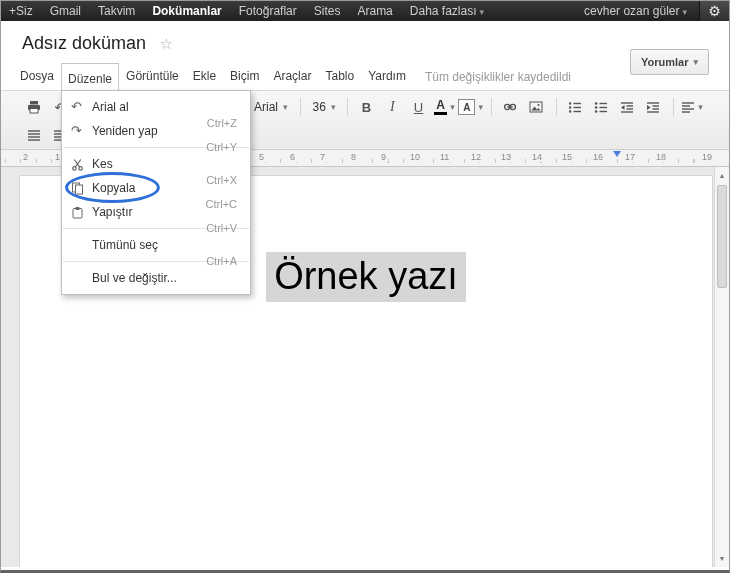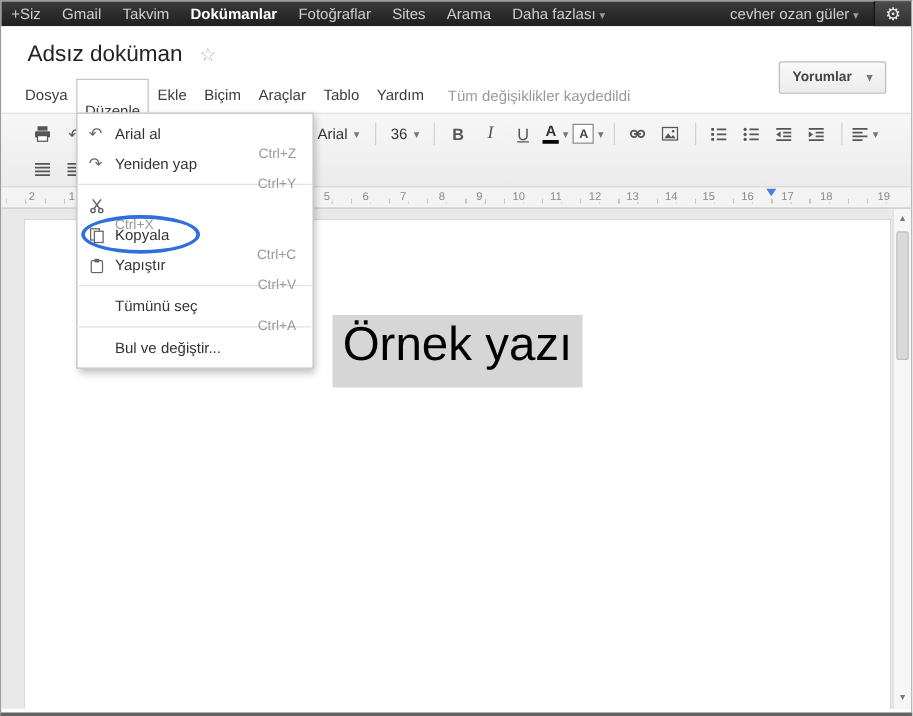--- a/index.html
+++ b/index.html
@@ -19,27 +19,27 @@
               border-left:1px solid #141414; color:#e8e8e8; font-size:14px; text-align:center; cursor:pointer; }
 
   
   .header { position:relative; background:#fff; z-index:40; }
   .title-row { height:42px; padding:12px 0 0 21px; }
   .doc-title { font-size:18px; color:#222; }
   .star { color:#b0b0b0; font-size:15px; margin-left:9px; cursor:pointer; }
   .header-actions { position:absolute; top:28px; right:20px; display:flex; gap:8px; }
   .btn { height:26px; font-size:11px; font-weight:bold; border-radius:2px; cursor:pointer;
          display:flex; align-items:center; }
-  .btn-comments { background:linear-gradient(#f8f8f8,#ececec); border:1px solid #bdbdbd; color:#444; padding:0 10px; gap:12px; }
+  .btn-comments { background:linear-gradient(#f8f8f8,#ececec); border:1px solid #bdbdbd; color:#444; padding:0 10px; gap:5px; }
   .btn-share { background:linear-gradient(#5d96f5,#4381e8); border:1px solid #3079ed; color:#fff; padding:0 12px; gap:6px; }
 
   .menubar { display:flex; align-items:center; height:27px; padding-left:12px; font-size:12px; color:#3c3c3c; }
   .mi { padding:0 7px; height:27px; line-height:27px; cursor:pointer; white-space:nowrap; }
   .mi.open { position:relative; background:#fff; border:1px solid #c6c6c6; border-bottom:none;
-             line-height:26px; padding:12px 6px; z-index:60; }
+             line-height:26px; padding:2px 6px; z-index:60; }
   .save-status { color:#9a9a9a; margin-left:12px; white-space:nowrap; }
 
   
   .edit-menu { position:absolute; left:-1px; top:26px; width:190px; background:#fff;
                border:1px solid #bebebe; box-shadow:2px 3px 6px rgba(0,0,0,.25);
                padding:4px 0; z-index:55; cursor:default; font-weight:normal; }
   .emi { display:flex; align-items:center; height:24px; font-size:12px; color:#333; cursor:pointer; }
   .emi .ic { width:30px; padding-left:9px; color:#666; font-size:13px; display:flex; align-items:center; }
   .emi .lbl { flex:1; }
   .emi .sc { color:#999; padding-right:13px; font-size:11px;margin-top:32px; }
@@ -72,21 +72,21 @@
   .rnum { position:absolute; top:2px; background:#f3f3f3; padding:0 2px; }
   .rmarker { position:absolute; left:612px; top:1px; width:0; height:0;
              border-left:4px solid transparent; border-right:4px solid transparent;
              border-top:6px solid #4a7de2; cursor:pointer; }
 
   
   .canvas { position:relative; height:400px; background:#e9e9e9; overflow:hidden; }
   .page { position:absolute; left:18px; width:694px; top:8px; height:420px; background:#fff;
           border:1px solid #d6d6d6; border-bottom:none; text-align:center; }
   .sel-text { display:inline-block; margin-top:76px; font-size:38px; color:#000;
-              background:#d6d6d6; padding:3px 8px 12px; line-height:1.12; cursor:text; }
+              background:#d6d6d6; padding:3px 8px 4px; line-height:1.12; cursor:text; }
 
   
   .vscroll { position:absolute; top:0; right:0; width:15px; height:100%; background:#f6f6f6; border-left:1px solid #dadada; }
   .sbtn { position:absolute; left:0; width:14px; height:15px; text-align:center; font-size:7px;
           color:#777; line-height:15px; cursor:pointer; }
   .sb-up { top:1px; } .sb-down { bottom:1px; }
   .sthumb { position:absolute; left:2px; right:2px; top:18px; height:103px; background:#d9d9d9;
             border:1px solid #bfbfbf; border-radius:2px; cursor:grab; }
 
   svg { display:block; }
@@ -150,20 +150,21 @@
             <span class="ic">
               <svg width="13" height="13" viewBox="0 0 13 13">
                   <g stroke="#666" stroke-width="1.2" fill="none">
                     <line x1="3.2" y1="1.5" x2="8.6" y2="8.8"></line>
                     <line x1="9.8" y1="1.5" x2="4.4" y2="8.8"></line>
                     <circle cx="3.4" cy="10.4" r="1.7"></circle>
                     <circle cx="9.6" cy="10.4" r="1.7"></circle>
                   </g>
                 </svg>
             </span>
+            <span class="lbl">Kes</span>
             <span class="sc">Ctrl+X</span>
           </div>
           <div class="emi">
             <span class="ic">
               <svg width="13" height="13" viewBox="0 0 13 13">
                   <rect x="1.5" y="1" width="7" height="9" fill="#fff" stroke="#666"></rect>
                   <rect x="4.5" y="3" width="7" height="9" fill="#fff" stroke="#666"></rect>
                 </svg>
             </span>
             <span class="lbl">Kopyala</span>
@@ -187,20 +188,21 @@
           </div>
           <div class="msep"></div>
           <div class="emi">
             <span class="ic"></span>
             <span class="lbl">Bul ve değiştir...</span>
             <span class="sc"></span>
           </div>
           <div class="ellipse"></div>
         </div>
       </span>
+      <span class="mi">Görüntüle</span>
       <span class="mi">Ekle</span>
       <span class="mi">Biçim</span>
       <span class="mi">Araçlar</span>
       <span class="mi">Tablo</span>
       <span class="mi">Yardım</span>
       <span class="save-status">Tüm değişiklikler kaydedildi</span>
     </div>
   </div>
 
   <div class="toolbar">

